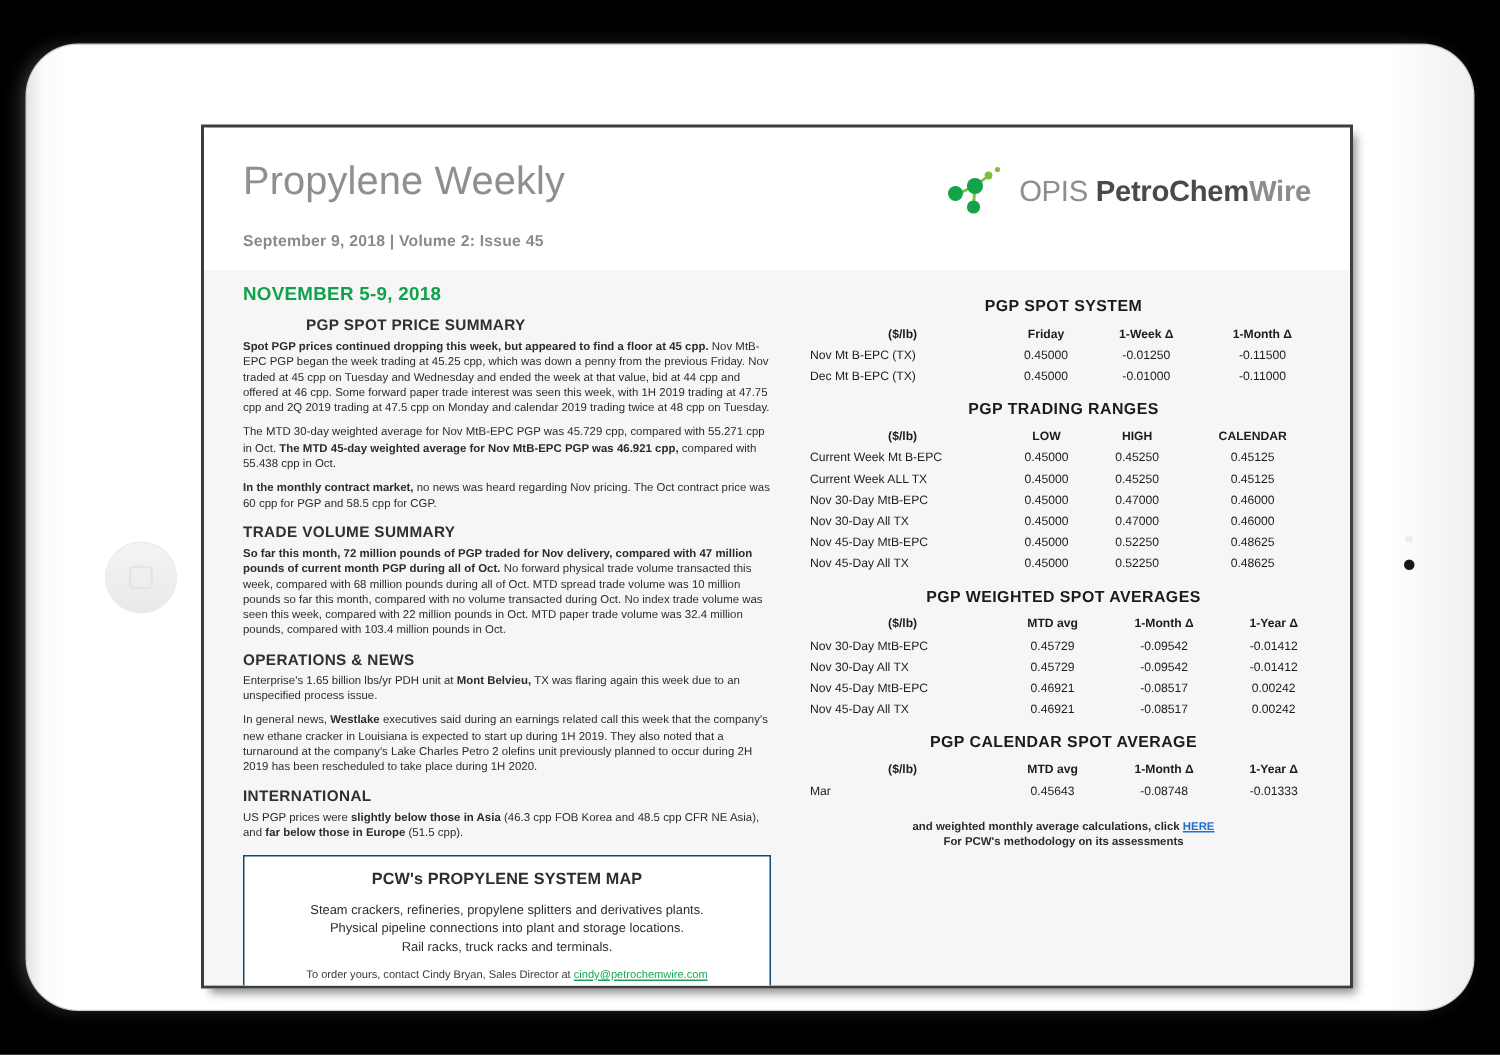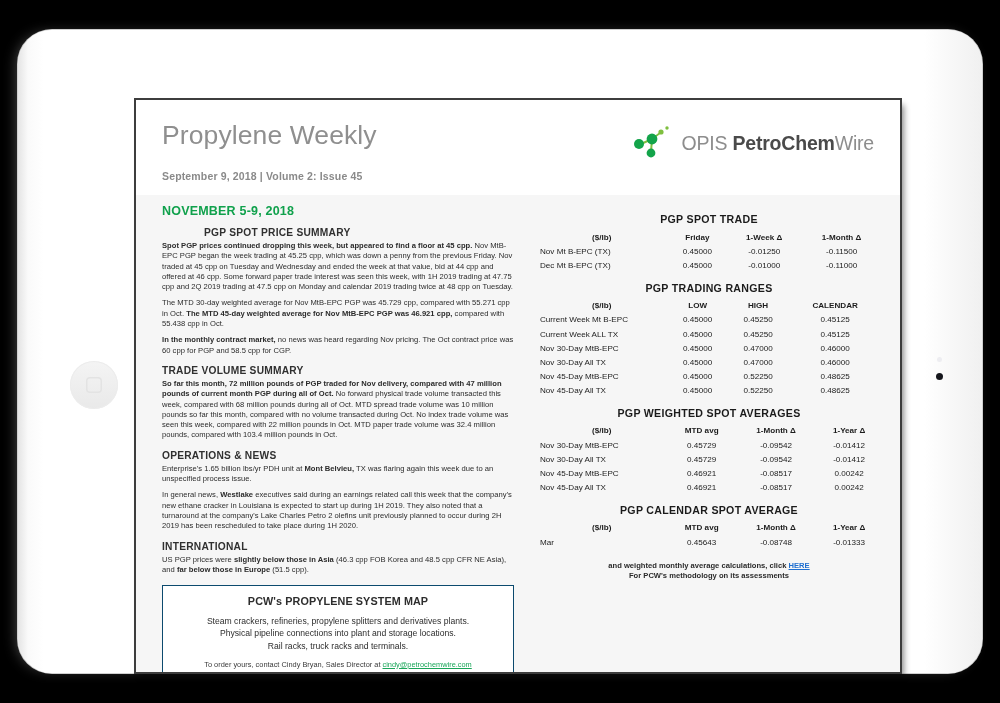--- a/index.html
+++ b/index.html
@@ -48,21 +48,21 @@
   }
   #sensor {
     position: absolute; left: 919px; top: 327px;
     width: 5px; height: 5px; border-radius: 50%;
     background: #ededf1;
   }
 
   
   #page {
     position: absolute;
-    left: 116px; top: 68px;
+    left: 116px; top: 53px;
     width: 768px; height: 576px;
     background: #ffffff;
     border: 2px solid #3d3d3d;
     box-shadow: 4px 5px 6px -2px rgba(0,0,0,0.45);
     overflow: hidden;
   }
 
   
   .masthead { position: relative; height: 95px; padding: 22px 26px 0 26px; }
   .pub-title {
@@ -74,21 +74,21 @@
     font-size: 10.5px; font-weight: bold; color: #8a8a8a;
     letter-spacing: 0.15px;
   }
 
   
   .logo { position: absolute; right: 26px; top: 26px; display: flex; align-items: center; }
   .logo svg { display: block; }
   .logo-text { font-size: 19.5px; letter-spacing: -0.2px; margin-left: 5px; white-space: nowrap; }
   .lt-opis { color: #8d8d8d; font-weight: 400; }
   .lt-pc   { color: #4a4a4a; font-weight: bold; }
-  .lt-wire { color: #8d8d8d; font-weight: 400; }
+  .lt-wire { color: #8d8d8d; font-weight: 700; }
 
   
   #body-area {
     position: absolute; left: 0; right: 0; top: 95px; bottom: 0;
     background: #f6f6f6;
     display: flex;
   }
   .col-left  { width: 392px; padding: 9px 14px 0 26px; }
   .col-right { width: 372px; padding: 9px 18px 0 8px; }
 
@@ -205,21 +205,21 @@
               <div class="promo-line">Physical pipeline connections into plant and storage locations.</div>
               <div class="promo-line">Rail racks, truck racks and terminals.</div>
             </div>
           <div class="promo-foot"><span>To order yours, contact Cindy Bryan, Sales Director at </span><a href="#">cindy@petrochemwire.com</a></div>
         </div>
       </div>
 
       <div class="col-right">
         <div id="right-tables">
             <div class="tbl-block">
-              <div class="tbl-title">PGP SPOT TRADE</div>
+              <div class="tbl-title">PGP SPOT SYSTEM</div>
               <table class="t">
                 <thead>
                   <tr>
                     <th class="lbl">($/lb)</th>
                     <th>Friday</th>
                     <th>1-Week Δ</th>
                     <th>1-Month Δ</th>
                   </tr>
                 </thead>
                 <tbody>

